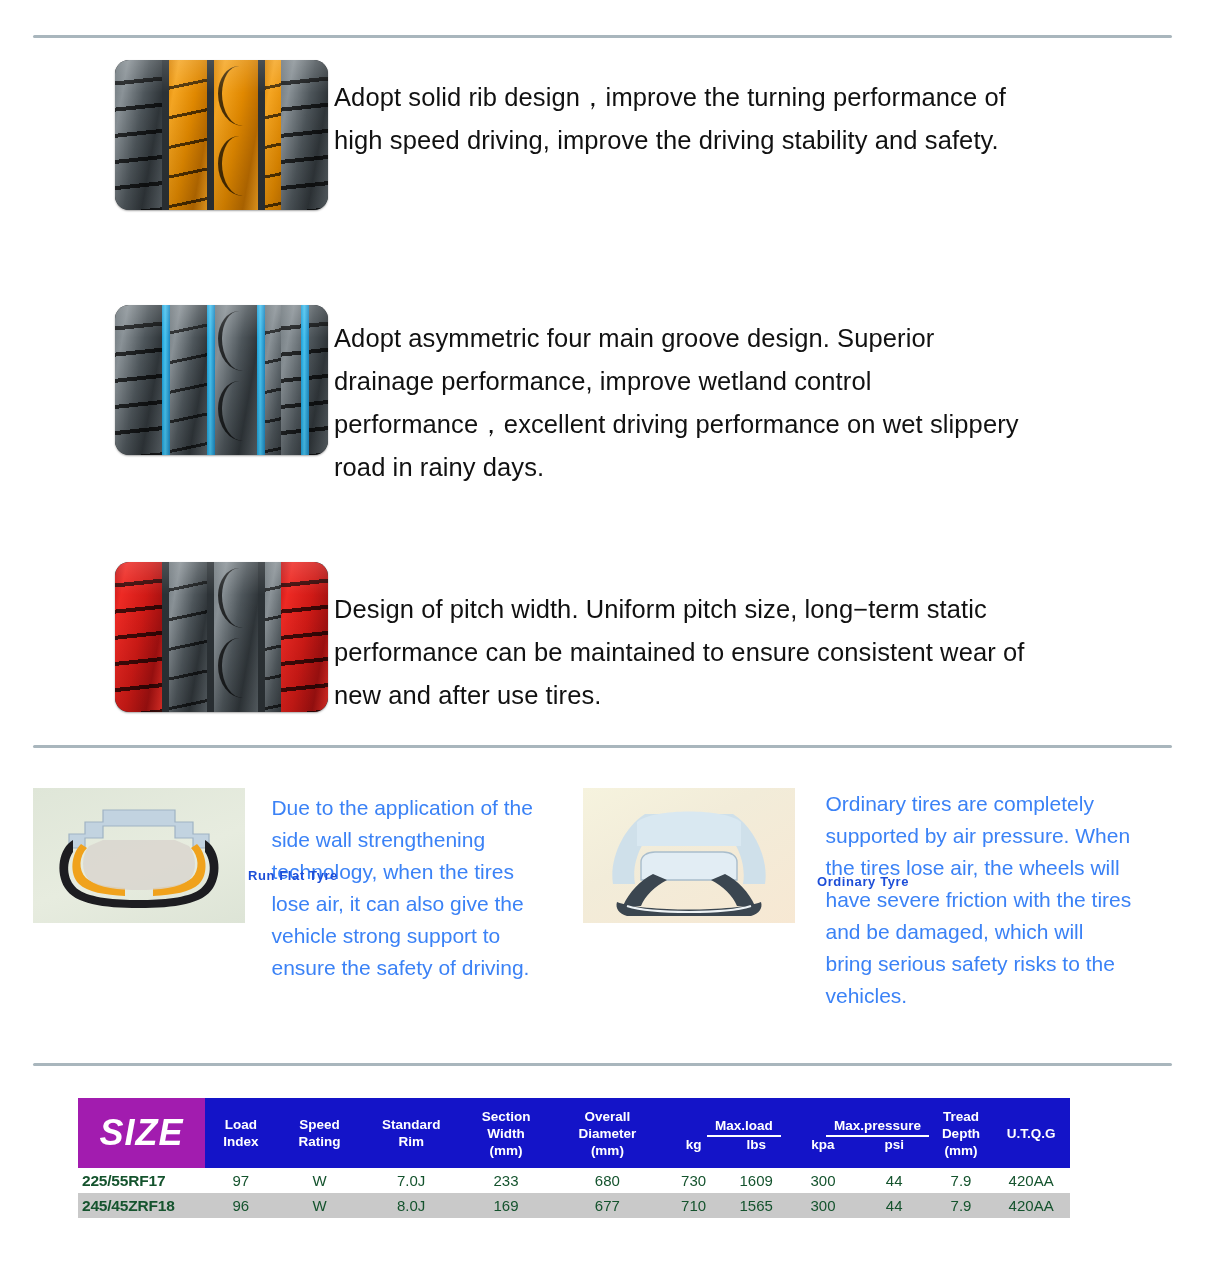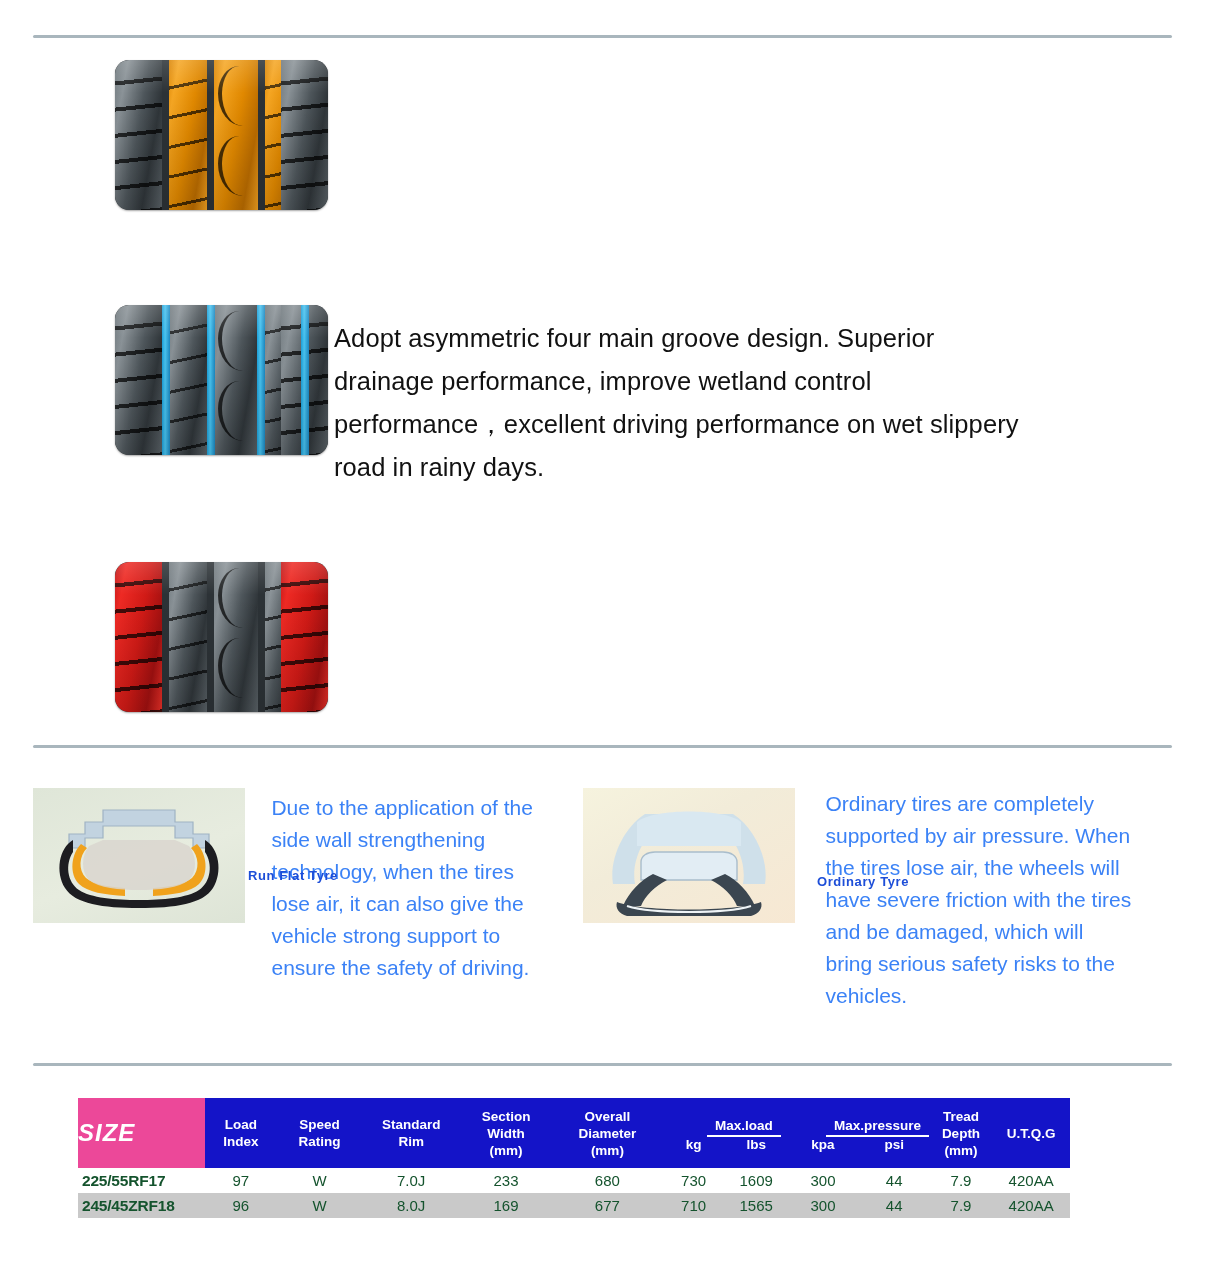--- a/index.html
+++ b/index.html
@@ -180,26 +180,26 @@
     position: absolute;
     top: 1098px;
     left: 78px;
     width: 992px;
     border-collapse: collapse;
     table-layout: fixed;
   }
   .spec-table td, .spec-table th { padding: 0; }
 
   .th-size {
-    background: #ec4899;
+    background: #a21caf;
     color: #ffffff;
-    font-size: 24px;
+    font-size: 36px;
     font-weight: bold;
     font-style: italic;
-    text-align: left;
+    text-align: center;
     letter-spacing: 1px;
     height: 70px;
     vertical-align: middle;
   }
   .th-blue {
     background: #1414c8;
     color: #ffffff;
     font-size: 13.5px;
     font-weight: bold;
     text-align: center;
@@ -263,20 +263,21 @@
       <div class="rib in-l orange-rib sipes-slim"></div>
       <div class="rib ctr orange-rib">
         <div class="arc-sipe a1"></div>
         <div class="arc-sipe a2"></div>
       </div>
       <div class="rib in-r orange-rib sipes-slim"></div>
       <div class="rib sh-r grey-rib sipes-blocky"></div>
       <div class="gloss"></div>
     </div>
   </div>
+  <div class="ftext">Adopt solid rib design，improve the turning performance of high speed driving, improve the driving stability and safety.</div>
 </div>
 
 <div class="feature f2">
   <div class="thumb-wrap">
     <div class="tread">
       <div class="rib sh-l grey-rib sipes-blocky"></div>
       <div class="rib in-l grey-rib sipes-slim"></div>
       <div class="rib ctr grey-rib">
         <div class="arc-sipe a1"></div>
         <div class="arc-sipe a2"></div>
@@ -300,20 +301,21 @@
       <div class="rib in-l grey-rib sipes-slim"></div>
       <div class="rib ctr grey-rib">
         <div class="arc-sipe a1"></div>
         <div class="arc-sipe a2"></div>
       </div>
       <div class="rib in-r grey-rib sipes-slim"></div>
       <div class="rib sh-r red-rib sipes-blocky"></div>
       <div class="gloss"></div>
     </div>
   </div>
+  <div class="ftext">Design of pitch width. Uniform pitch size, long−term static performance can be maintained to ensure consistent wear of new and after use tires.</div>
 </div>
 
 <div class="compare cmp-left">
   <div class="cmp-img runflat">
     <svg width="212" height="135" viewBox="0 0 212 135">
 
       <path d="M36 60 L36 46 L52 46 L52 34 L70 34 L70 22 L142 22 L142 34 L160 34 L160 46 L176 46 L176 60 L160 60 L160 50 L142 50 L142 38 L70 38 L70 50 L52 50 L52 60 Z" fill="#c2d3e0" stroke="#9fb3c4" stroke-width="1.2"></path>
 
       <path d="M40 52 C26 60, 22 84, 32 100 C42 116, 70 120, 106 120 C142 120, 170 116, 180 100 C190 84, 186 60, 172 52
                L172 64 C180 76, 178 94, 166 102 C154 110, 130 112, 106 112 C82 112, 58 110, 46 102 C34 94, 32 76, 40 64 Z" fill="#1d1d21"></path>

